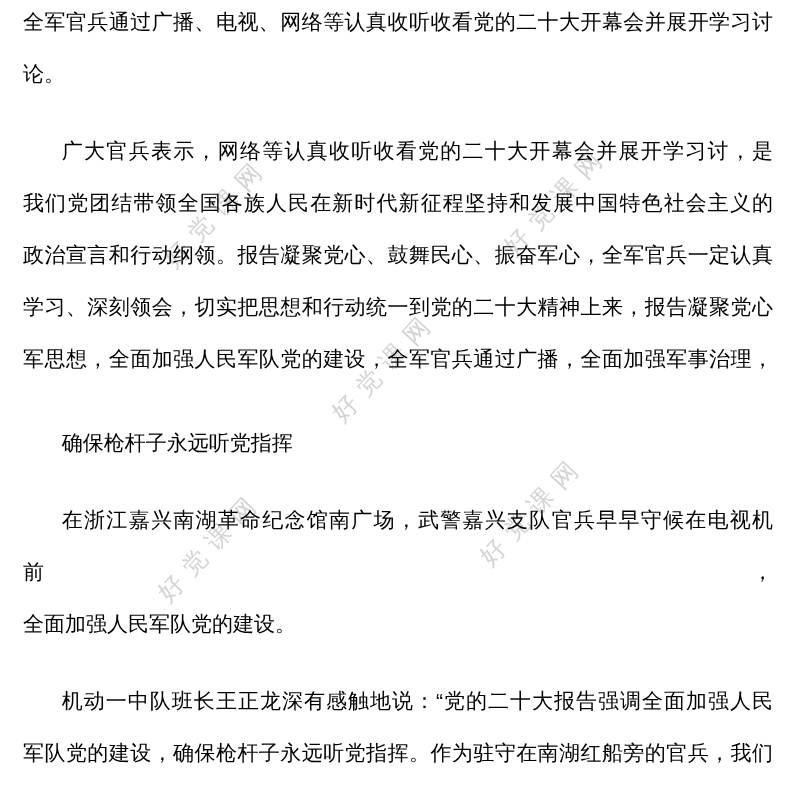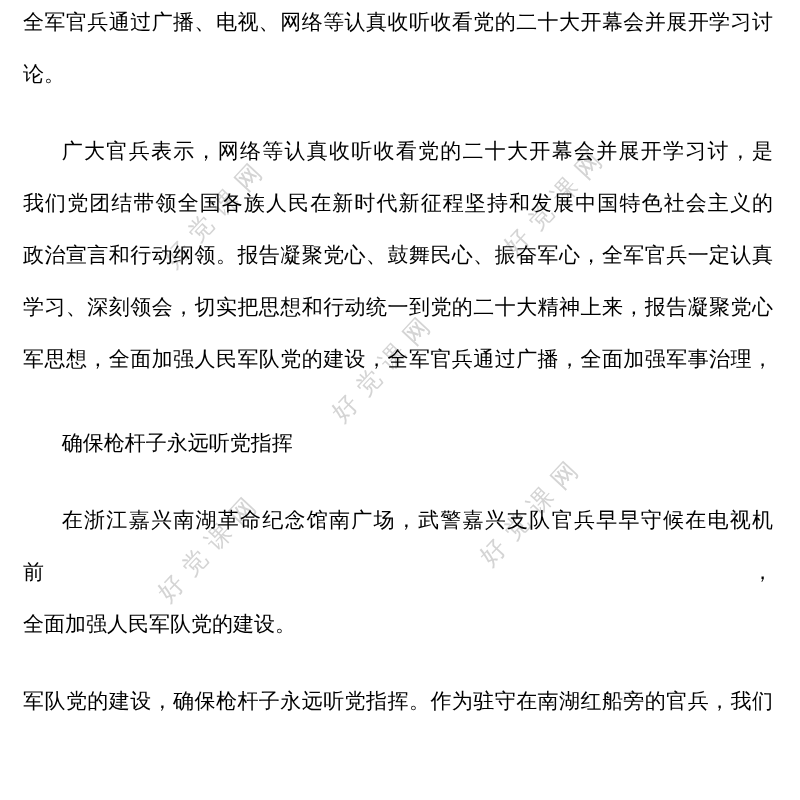--- a/index.html
+++ b/index.html
@@ -84,16 +84,17 @@
         <div class="line fill">军思想，全面加强人民军队党的建设，全军官兵通过广播，全面加强军事治理，</div>
       </div>
       <div class="para heading">
         <div class="line indent">确保枪杆子永远听党指挥</div>
       </div>
       <div class="para">
         <div class="line fill indent">在浙江嘉兴南湖革命纪念馆南广场，武警嘉兴支队官兵早早守候在电视机前，</div>
         <div class="line">全面加强人民军队党的建设。</div>
       </div>
       <div class="para">
+        <div class="line fill indent">机动一中队班长王正龙深有感触地说：“党的二十大报告强调全面加强人民</div>
         <div class="line fill">军队党的建设，确保枪杆子永远听党指挥。作为驻守在南湖红船旁的官兵，我们</div>
       </div>
     </div>
 </div>
 
 </body></html>

